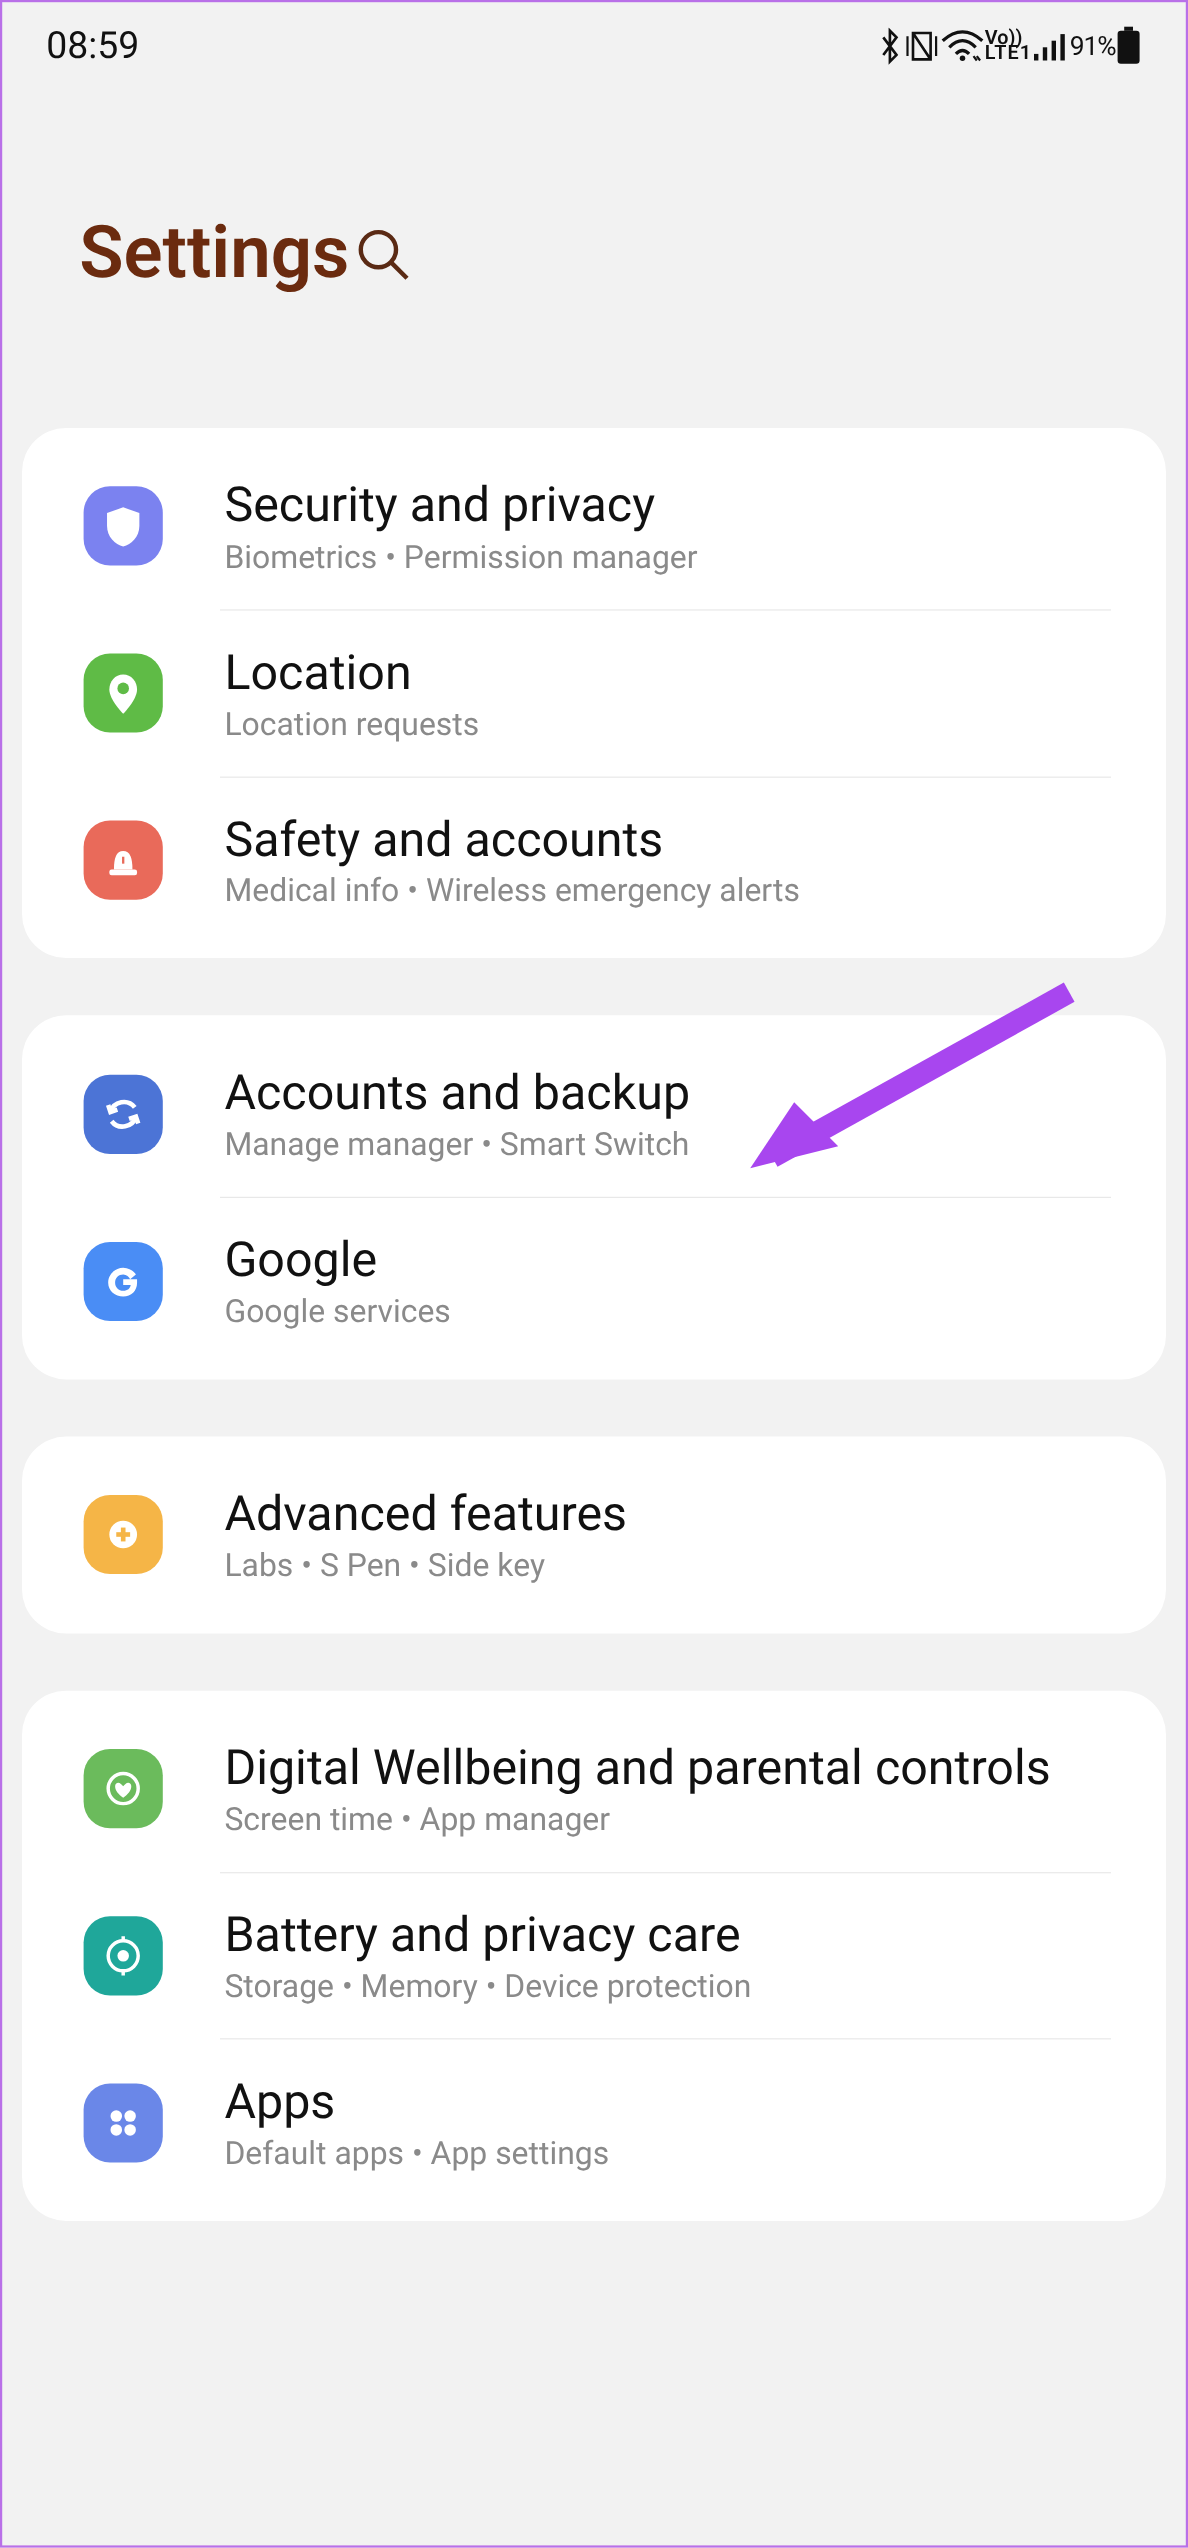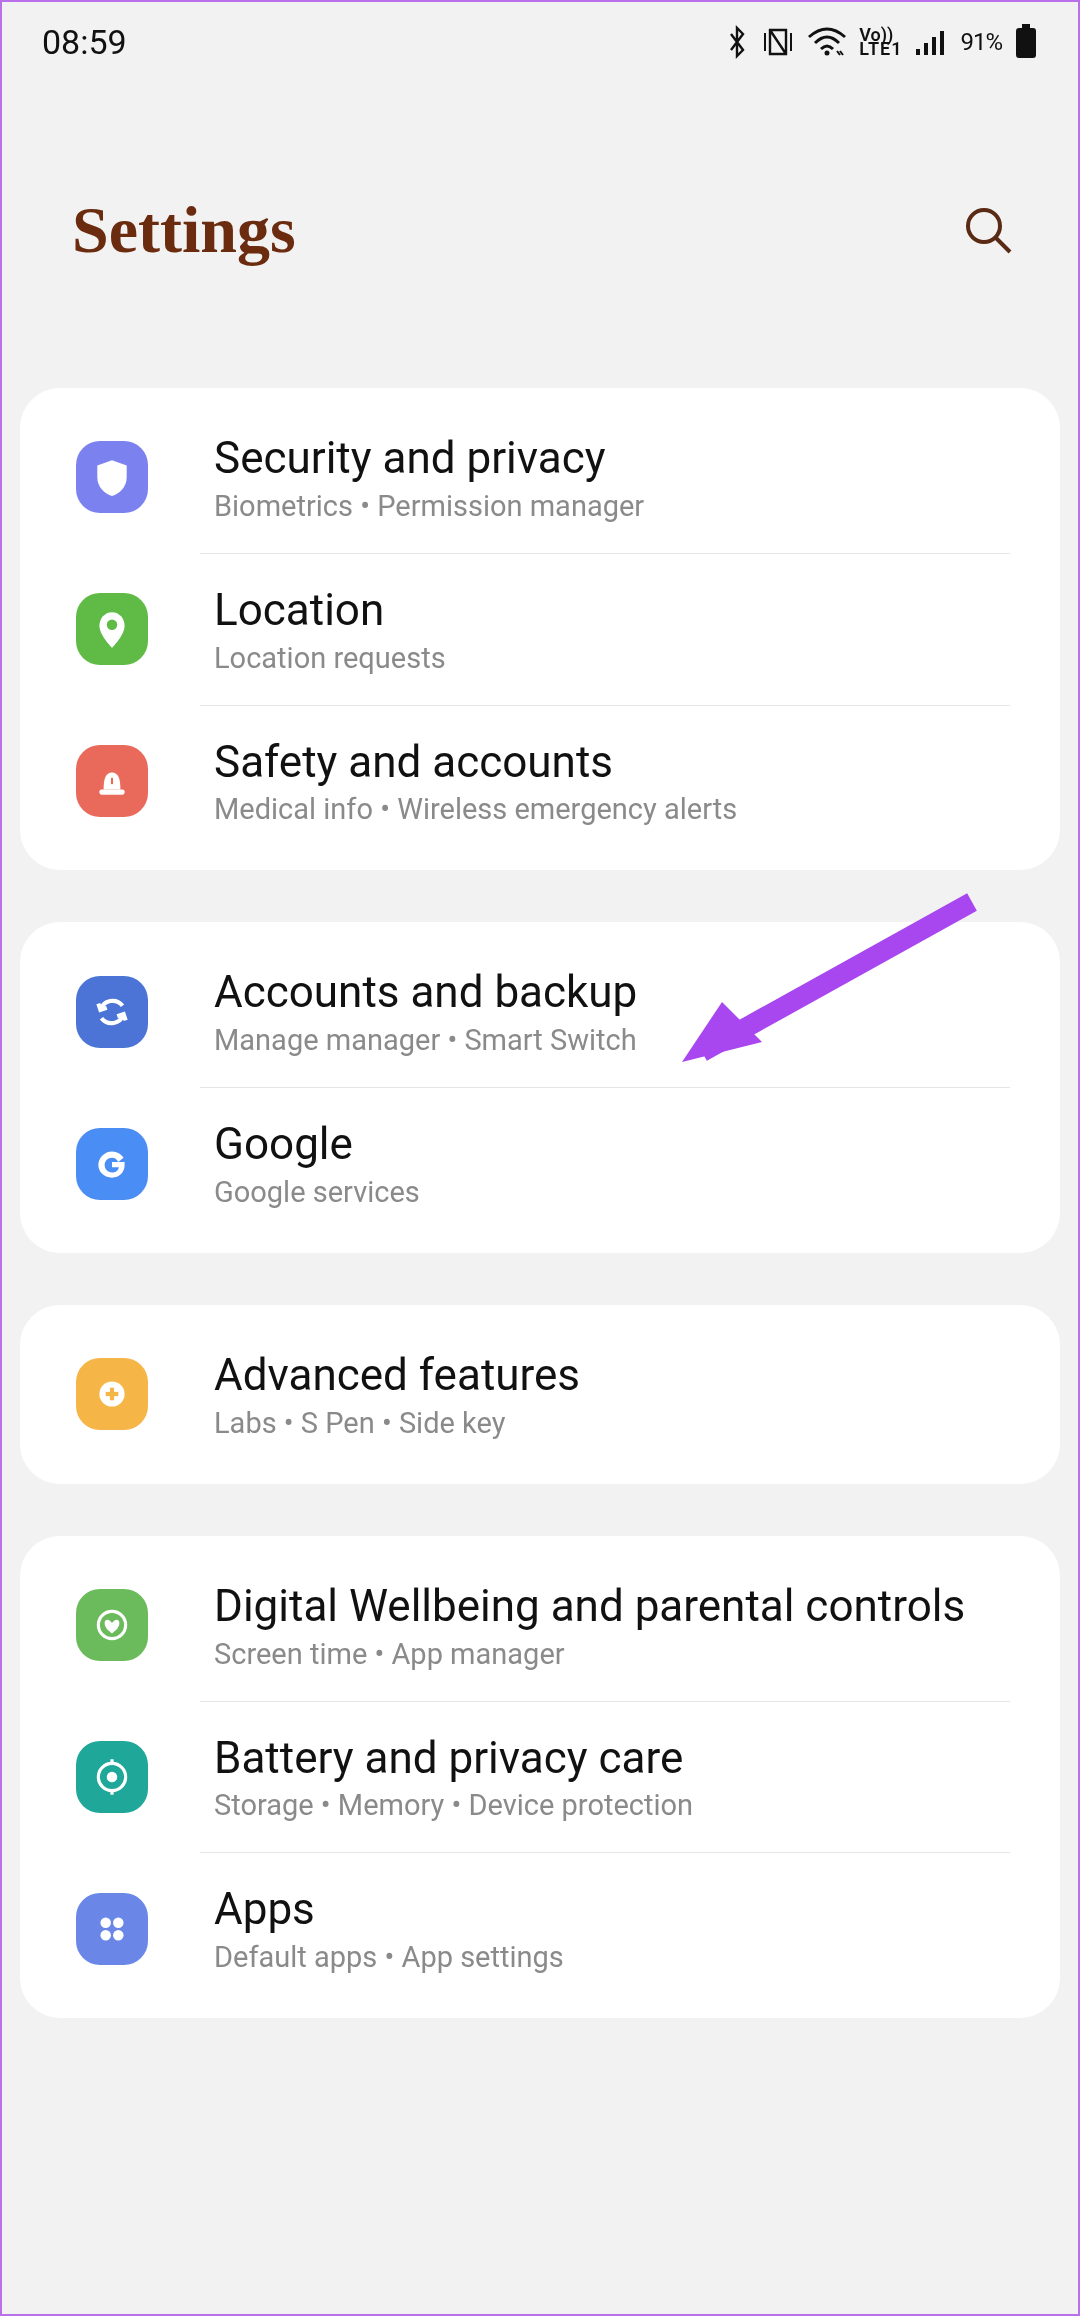--- a/index.html
+++ b/index.html
@@ -12,31 +12,30 @@
   }
   
   .status-bar {
     display: flex;
     justify-content: space-between;
     align-items: center;
     padding: 20px 40px 10px 40px;
     font-size: 34px;
     color: #111;
   }
-  .status-right { display: flex; align-items: center; gap: 12px; }
+  .status-right { display: flex; align-items: center; gap: 0; }
   .status-right svg { display: block; }
   .battery-text { font-size: 24px; letter-spacing: -1px; }
 
   
   .header {
     display: flex;
-    justify-content: space-between;
+    justify-content: flex-start;
     align-items: center;
     padding: 120px 60px 120px 70px;
-    font-family: Liberation Serif, serif;
   }
   .header h1 {
     font-size: 66px;
     font-weight: 600;
     color: #6b2b0f;
   }
   .search-btn {
     width: 60px; height: 60px;
     display:flex; align-items:center; justify-content:center;
   }
@@ -47,21 +46,20 @@
     background: #fff;
     border-radius: 40px;
     margin: 0 18px 52px 18px;
     padding: 14px 0;
   }
   .item {
     display: flex;
     align-items: center;
     padding: 30px 40px 30px 56px;
     position: relative;
-    gap: 10px;
   }
   .item .icon {
     width: 72px; height: 72px;
     border-radius: 24px;
     flex-shrink: 0;
     display:flex; align-items:center; justify-content:center;
     margin-right: 56px;
   }
   .item .text { flex: 1; }
   .item .title { font-size: 44px; color: #111; font-weight: 400; line-height:1.2; }

